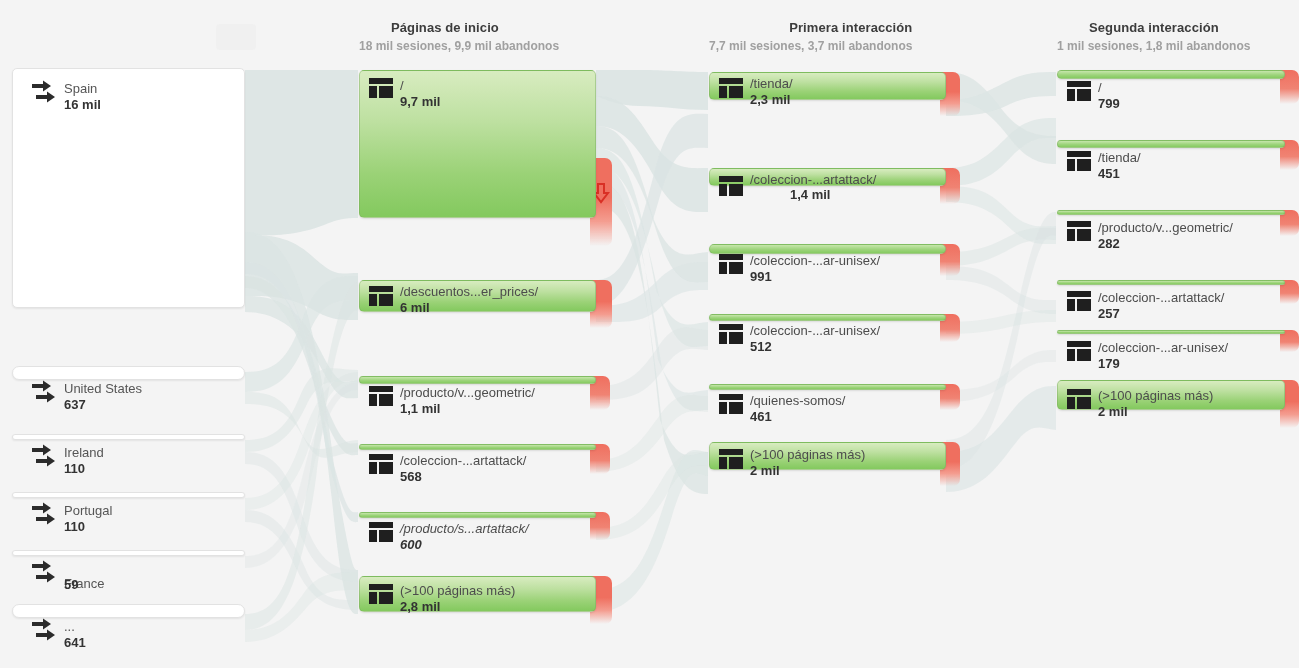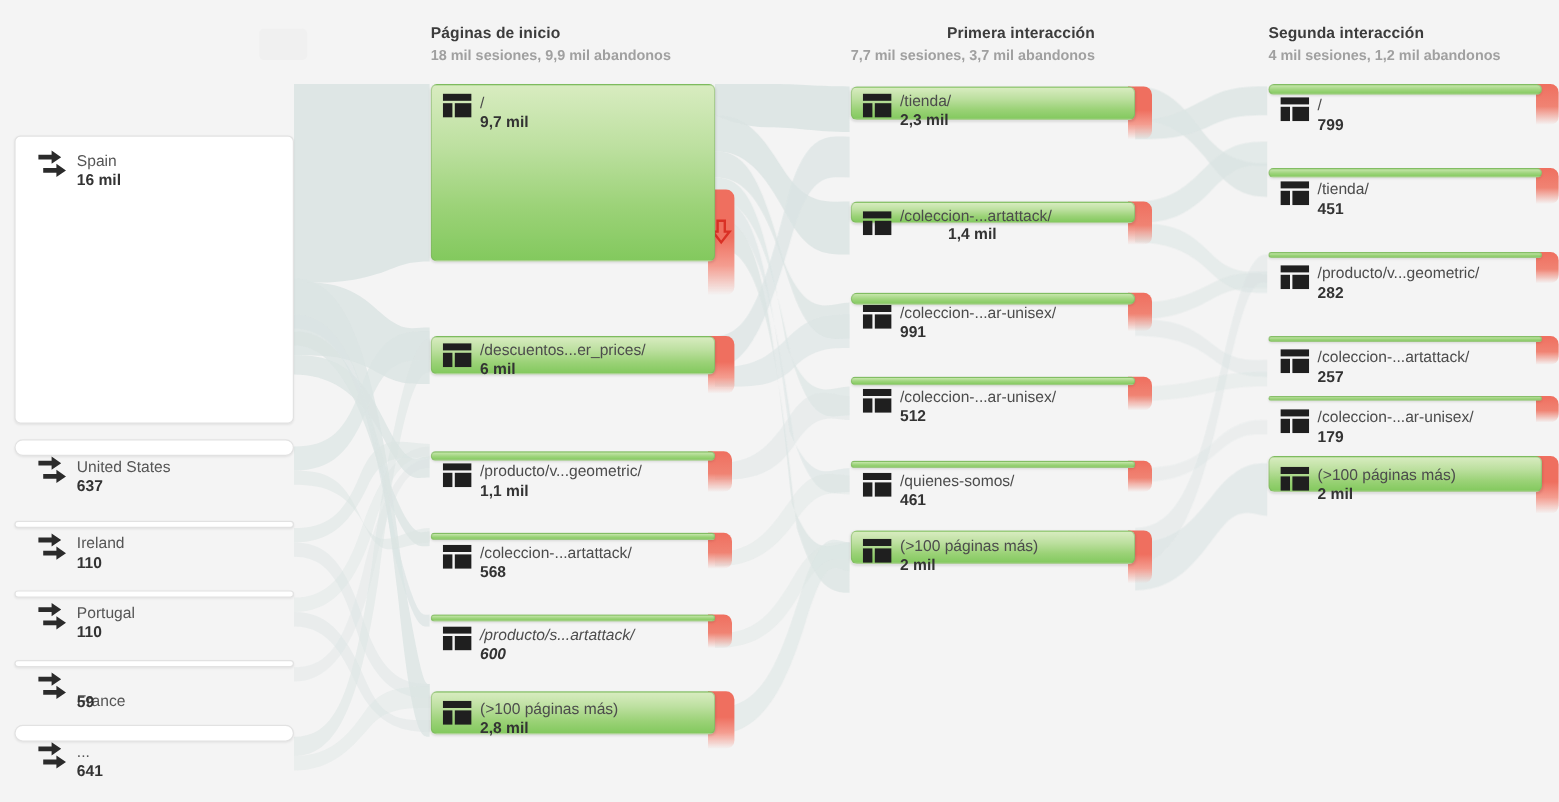--- a/index.html
+++ b/index.html
@@ -10,20 +10,21 @@
     overflow:hidden;
     position:relative;
   }
   #stage{position:relative;width:1299px;height:668px;overflow:hidden;}
 
   
   .col-header{position:absolute;}
   .col-header .ch-title{
     font-size:13px;font-weight:bold;color:#3c3c3c;letter-spacing:.1px;
     white-space:nowrap;
+    margin-left:32px;
   }
   .col-header .ch-sub{
     font-size:12px;font-weight:bold;color:#a0a0a0;margin-top:4px;white-space:nowrap;
   }
 
   
   .dim-pill{
     position:absolute;left:12px;top:24px;width:200px;height:26px;
     background:linear-gradient(to bottom,#a6c97a,#93ba63);
     border:1px solid #7d9f56;border-radius:4px;
@@ -206,26 +207,26 @@
   <div class="col-header" style="left:359px;top:20px;">
     <div class="ch-title">Páginas de inicio</div>
     <div class="ch-sub">18 mil sesiones, 9,9 mil abandonos</div>
   </div>
   <div class="col-header" style="left:709px;top:20px;text-align:right;">
     <div class="ch-title">Primera interacción</div>
     <div class="ch-sub">7,7 mil sesiones, 3,7 mil abandonos</div>
   </div>
   <div class="col-header" style="left:1057px;top:20px;">
     <div class="ch-title">Segunda interacción</div>
-    <div class="ch-sub">4 mil sesiones, 1,2 mil abandonos</div>
+    <div class="ch-sub">1 mil sesiones, 1,8 mil abandonos</div>
   </div>
 
   <div class="dim-ghost"></div>
 
-  <div class="dim-node" style="left:12px;top:68px;width:233px;height:240px;margin-top:45px;">
+  <div class="dim-node" style="left:12px;top:68px;width:233px;height:240px;">
     <div class="dim-box" style="width:233px;height:240px;"></div>
     <span class="arrows-icon" style="top:12px;">
       <svg width="28" height="26" viewBox="0 0 28 26">
         <path d="M2,4 L13,4 L13,0.5 L21,6 L13,11.5 L13,8 L2,8 Z" fill="#2b2b2b"></path>
         <path d="M6,15 L17,15 L17,11.5 L25,17 L17,22.5 L17,19 L6,19 Z" fill="#2b2b2b"></path>
       </svg>
     </span>
     <span class="dim-label" style="top:13px;">Spain</span>
     <span class="dim-value" style="top:29px;">16 mil</span>
   </div>

